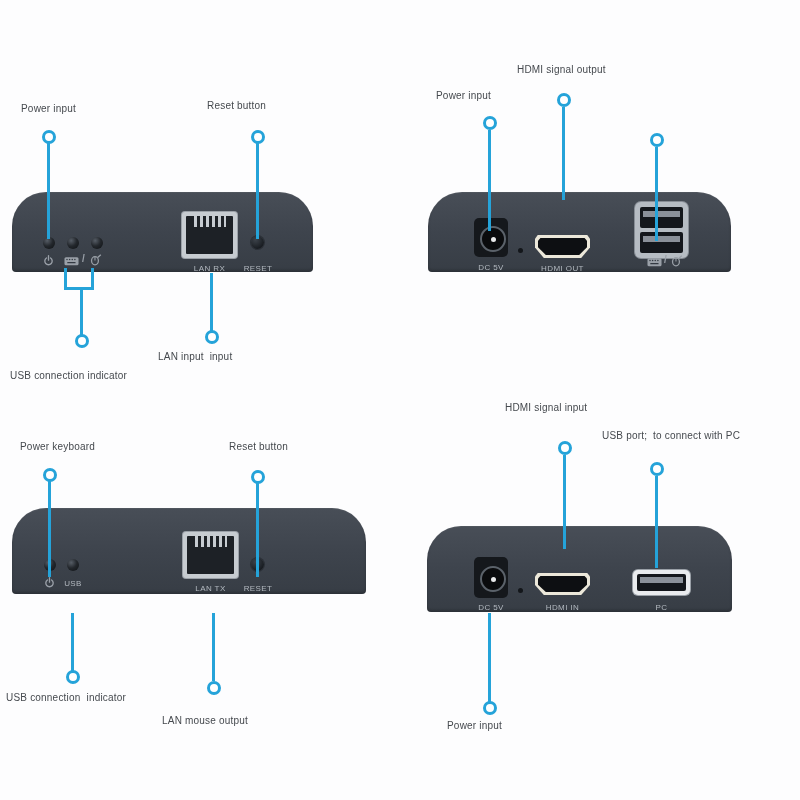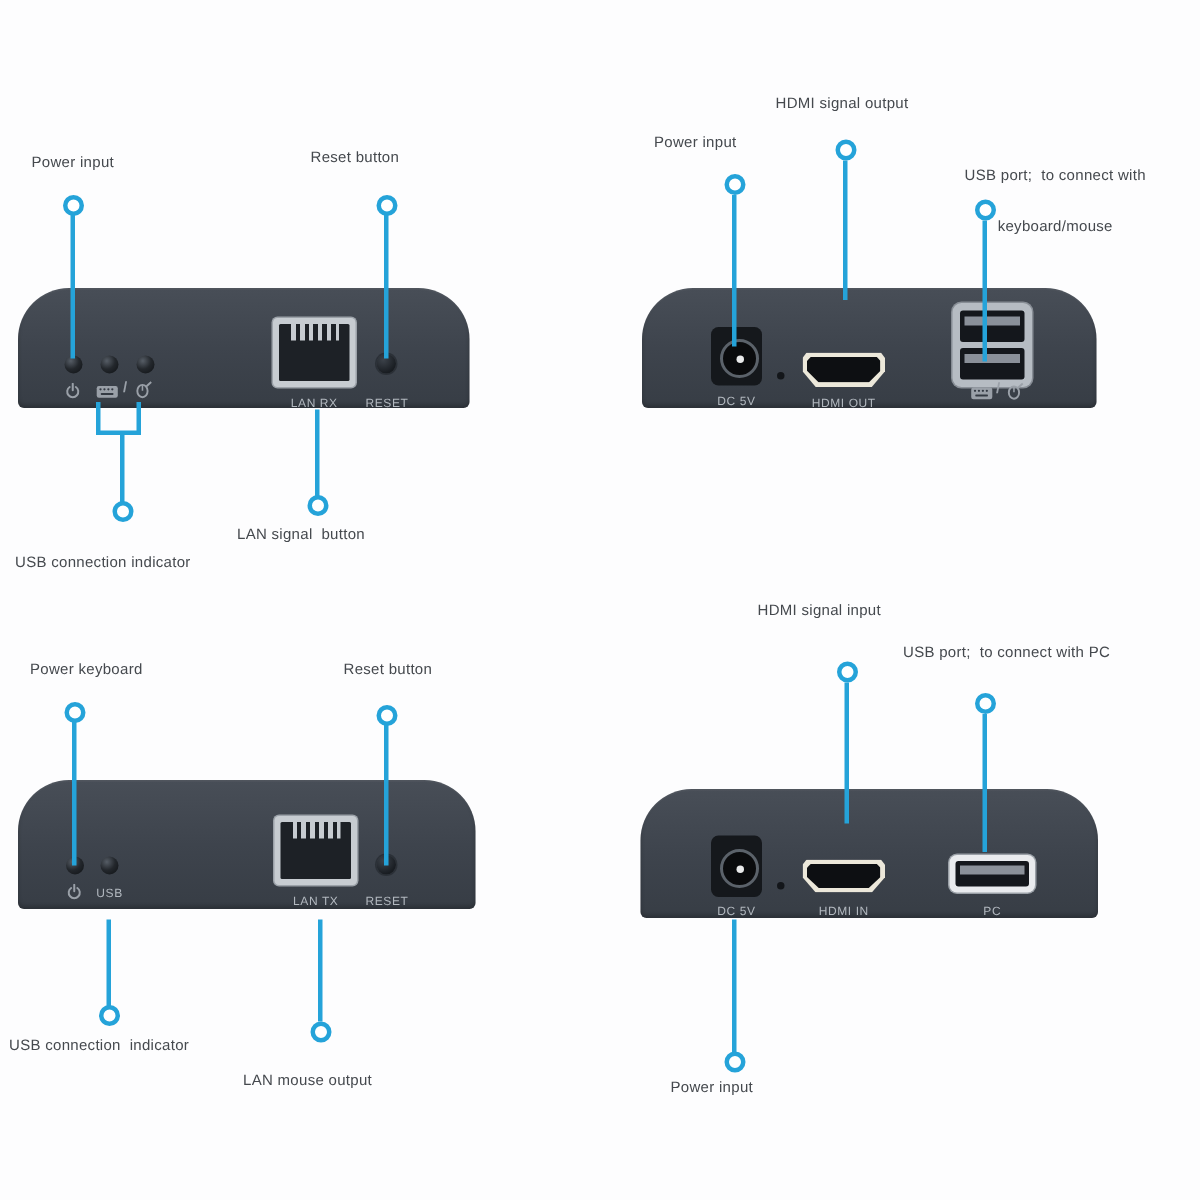--- a/index.html
+++ b/index.html
@@ -144,28 +144,24 @@
 
   <div class="co-line" style="left:64px;top:268px;height:22px"></div>
   <div class="co-line" style="left:91px;top:268px;height:22px"></div>
   <div class="co-hline" style="left:64px;top:287px;width:30px"></div>
   <div class="co-line" style="left:80px;top:290px;height:45px"></div>
   <div class="co-circle" style="left:75px;top:334px"></div>
   <div class="lbl" style="left:10px;top:370px">USB connection indicator</div>
 
   <div class="co-line" style="left:210px;top:273px;height:58px"></div>
   <div class="co-circle" style="left:205px;top:330px"></div>
-  <div class="lbl" style="left:158px;top:351px">LAN signal  button</div>
+  <div class="lbl" style="left:158px;top:351px">LAN input  input</div>
 
   <div class="lbl" style="left:517px;top:64px">HDMI signal output</div>
   <div class="lbl" style="left:436px;top:90px">Power input</div>
-  <div class="lbl center" style="left:595px;top:92px;width:205px;line-height:17px">
-    <span>USB port;  to connect with</span><br>
-    <span>keyboard/mouse</span>
-  </div>
 
   <div class="co-circle" style="left:557px;top:93px"></div>
   <div class="co-line" style="left:562px;top:107px;height:93px"></div>
   <div class="co-circle" style="left:483px;top:116px"></div>
   <div class="co-line" style="left:488px;top:130px;height:101px"></div>
   <div class="co-circle" style="left:650px;top:133px"></div>
   <div class="co-line" style="left:655px;top:147px;height:94px"></div>
 
   <div class="panel-wrap" style="left:428px;top:192px;width:303px;height:80px">
     <div class="panel">
@@ -227,21 +223,21 @@
     </div>
 
   <div class="lbl" style="left:20px;top:441px">Power keyboard</div>
   <div class="lbl" style="left:229px;top:441px">Reset button</div>
 
   <div class="co-circle" style="left:43px;top:468px"></div>
   <div class="co-line" style="left:48px;top:481px;height:96px"></div>
   <div class="co-circle" style="left:251px;top:470px"></div>
   <div class="co-line" style="left:256px;top:483px;height:94px"></div>
 
-  <div class="panel-wrap" style="left:12px;top:520px;width:305px;height:86px">
+  <div class="panel-wrap" style="left:12px;top:508px;width:354px;height:86px">
     <div class="panel">
       <div class="led" style="left:32px;top:51px"></div>
       <div class="led" style="left:55px;top:51px"></div>
       <span class="picon" style="left:32px;top:69px"><svg width="11" height="11">
             <use href="#i-pwr"></use>
           </svg></span>
       <div class="port-label" style="left:49px;top:71px;width:24px">USB</div>
       <div class="rj45" style="left:171px;top:24px">
         <div class="rj45-in"></div>
         <div class="rj45-teeth"></div>

